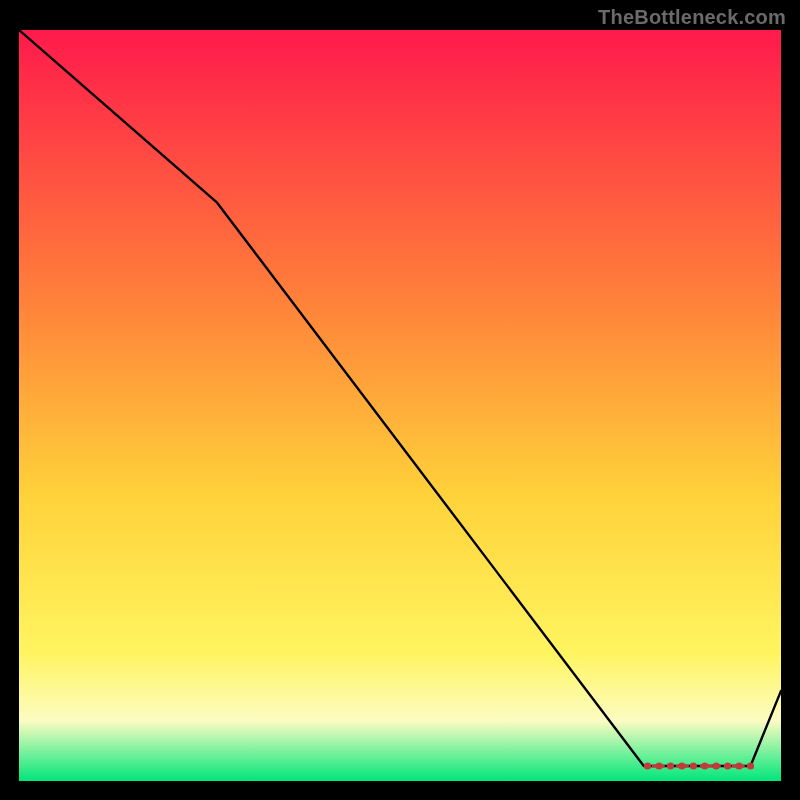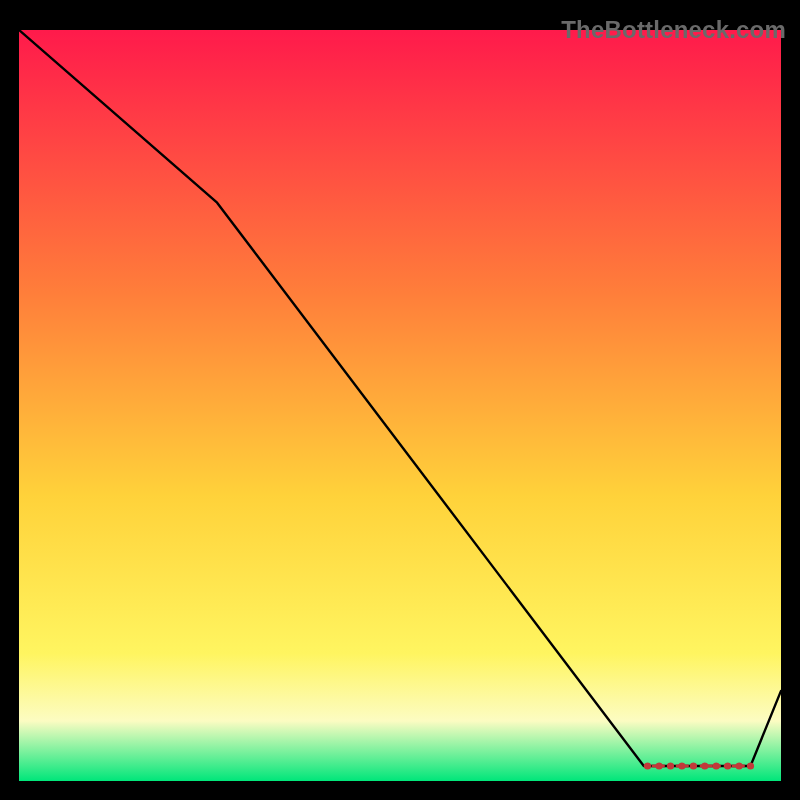--- a/index.html
+++ b/index.html
@@ -5,24 +5,24 @@
   * { margin: 0; padding: 0; box-sizing: border-box; }
   html, body { width: 800px; height: 800px; background: #000; overflow: hidden; }
   .container {
     position: relative;
     width: 800px;
     height: 800px;
     background: #000;
   }
   .watermark {
     position: absolute;
-    top: 16px;
+    top: 6px;
     right: 14px;
     font-family: Arial, Helvetica, sans-serif;
-    font-size: 24px;
+    font-size: 20px;
     font-weight: 600;
     color: #6a6a6a;
     letter-spacing: 0.2px;
     z-index: 3;
   }
   .plot-wrap {
     position: absolute;
     left: 19px;
     top: 30px;
     width: 762px;

